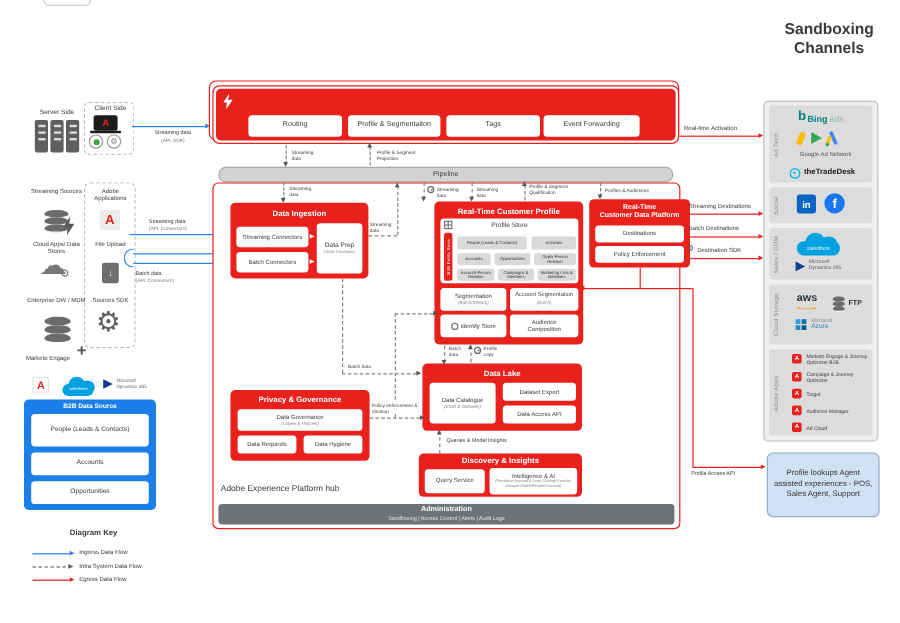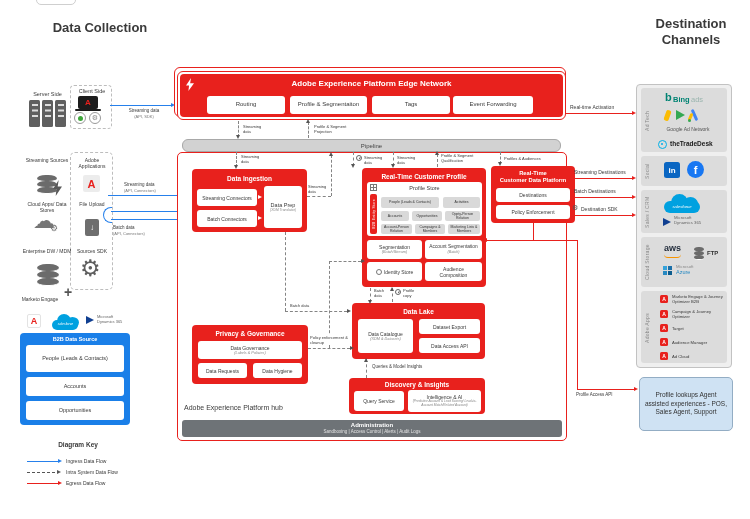--- a/index.html
+++ b/index.html
@@ -40,22 +40,21 @@
   .fs45{font-size:4.5px}.fs4{font-size:4px}.fs5{font-size:5px}.fs55{font-size:5.5px}.fs6{font-size:6px}.fs65{font-size:6.5px}
   .it{font-style:italic}
 </style>
 </head>
 <body>
 
 <div id="c">
 
   <div class="a" style="left:36px;top:-9px;width:40px;height:14px;border:1px solid #cfcfcf;border-radius:5px"></div>
 
-  <div class="a hdr" style="left:35px;top:20px;width:130px">Data Collection</div>
-  <div class="a hdr" style="left:635px;top:16px;width:112px">Destination Channels</div>
+  <div class="a hdr" style="left:635px;top:16px;width:112px">Sandboxing Channels</div>
 
   <div class="a lab fs55" style="left:20px;top:91px;width:55px">Server Side</div>
   <div class="a" style="left:29px;top:100px;width:40px;height:28px">
     <div class="a tower" style="left:0;top:0;width:11px;height:27px">
         <span class="slot"></span>
       </div>
     <div class="a tower" style="left:13px;top:0;width:11px;height:27px">
         <span class="slot"></span>
       </div>
     <div class="a tower" style="left:26px;top:0;width:11px;height:27px">
@@ -153,21 +152,20 @@
   <div class="a ahr" style="left:57px;top:469.6px"></div>
   <div class="a lab fs5" style="left:66px;top:469px;width:80px;text-align:left">Intra System Data Flow</div>
   <div class="a sr" style="left:27px;top:483px;width:31px"></div>
   <div class="a ahr r" style="left:58px;top:480.6px"></div>
   <div class="a lab fs5" style="left:66px;top:480px;width:70px;text-align:left">Egress Data Flow</div>
 
   <div class="a" style="left:174px;top:67px;width:392px;height:50px;border:1.5px solid #e8211d;border-radius:6px;background:#fff"></div>
   <div class="a" style="left:177px;top:71px;width:389px;height:49px;border:1.5px solid #e8211d;border-radius:6px;background:#fff"></div>
   <div class="a rb" style="left:180px;top:74px;width:383px;height:43px"></div>
   <div class="a bolt" style="left:186px;top:78px;width:8px;height:13px"></div>
-  <div class="a rt" style="left:180px;top:79px;width:383px;font-size:8px">Adobe Experience Platform Edge Network</div>
   <div class="a wb fs6" style="left:207px;top:96px;width:78px;height:18px">Routing</div>
   <div class="a wb fs6" style="left:290px;top:96px;width:77px;height:18px">Profile &amp; Segmentaiton</div>
   <div class="a wb fs6" style="left:372px;top:96px;width:78px;height:18px">Tags</div>
   <div class="a wb fs6" style="left:453px;top:96px;width:80px;height:18px">Event Forwarding</div>
 
   <div class="a dv" style="left:238px;top:121px;height:16px"></div>
   <div class="a ahd" style="left:235.6px;top:135px"></div>
   <div class="a lab fs4" style="left:243px;top:124px;width:24px;text-align:left">Streaming data</div>
   <div class="a dv" style="left:308px;top:122px;height:16px"></div>
   <div class="a ahu" style="left:305.6px;top:119px"></div>

